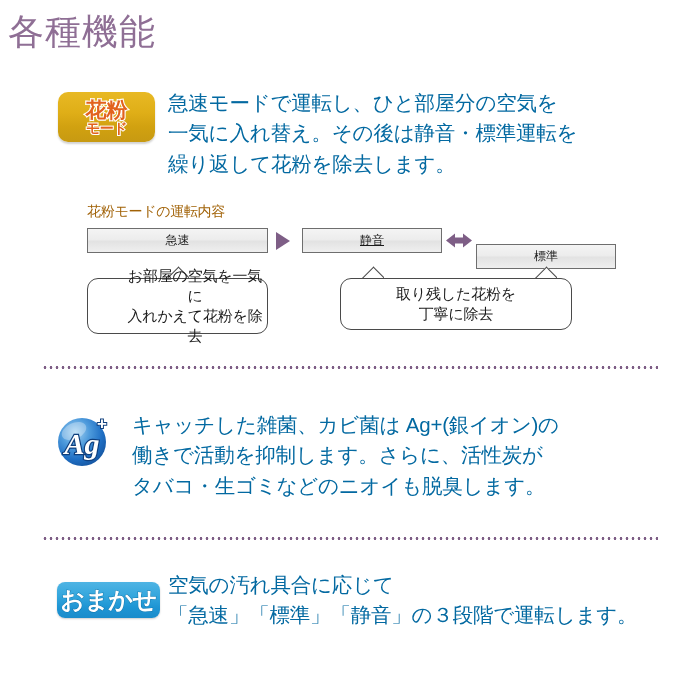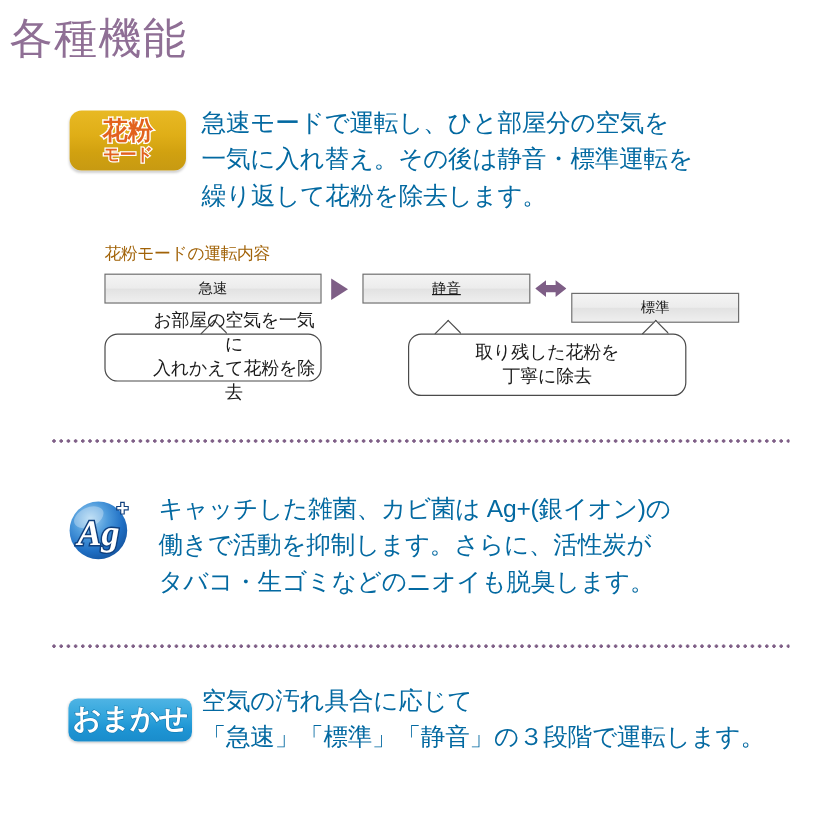--- a/index.html
+++ b/index.html
@@ -126,21 +126,21 @@
     font-size: 15px;
     line-height: 1.32;
     color: #1a1a1a;
     text-align: center;
     display: flex;
     align-items: center;
     justify-content: center;
     white-space: pre-line;
     letter-spacing: -0.2px;
   }
-  #callout-left  { left: 87px;  top: 278px; width: 181px; height: 40px; padding-left: 35px; }
+  #callout-left  { left: 87px;  top: 278px; width: 181px; height: 56px; padding-left: 35px; }
   #callout-right { left: 340px; top: 278px; width: 232px; height: 52px; }
 
   .tail {
     position: absolute;
     width: 22px;
     height: 22px;
     overflow: hidden;
   }
   .tail::before {
     content: "";

